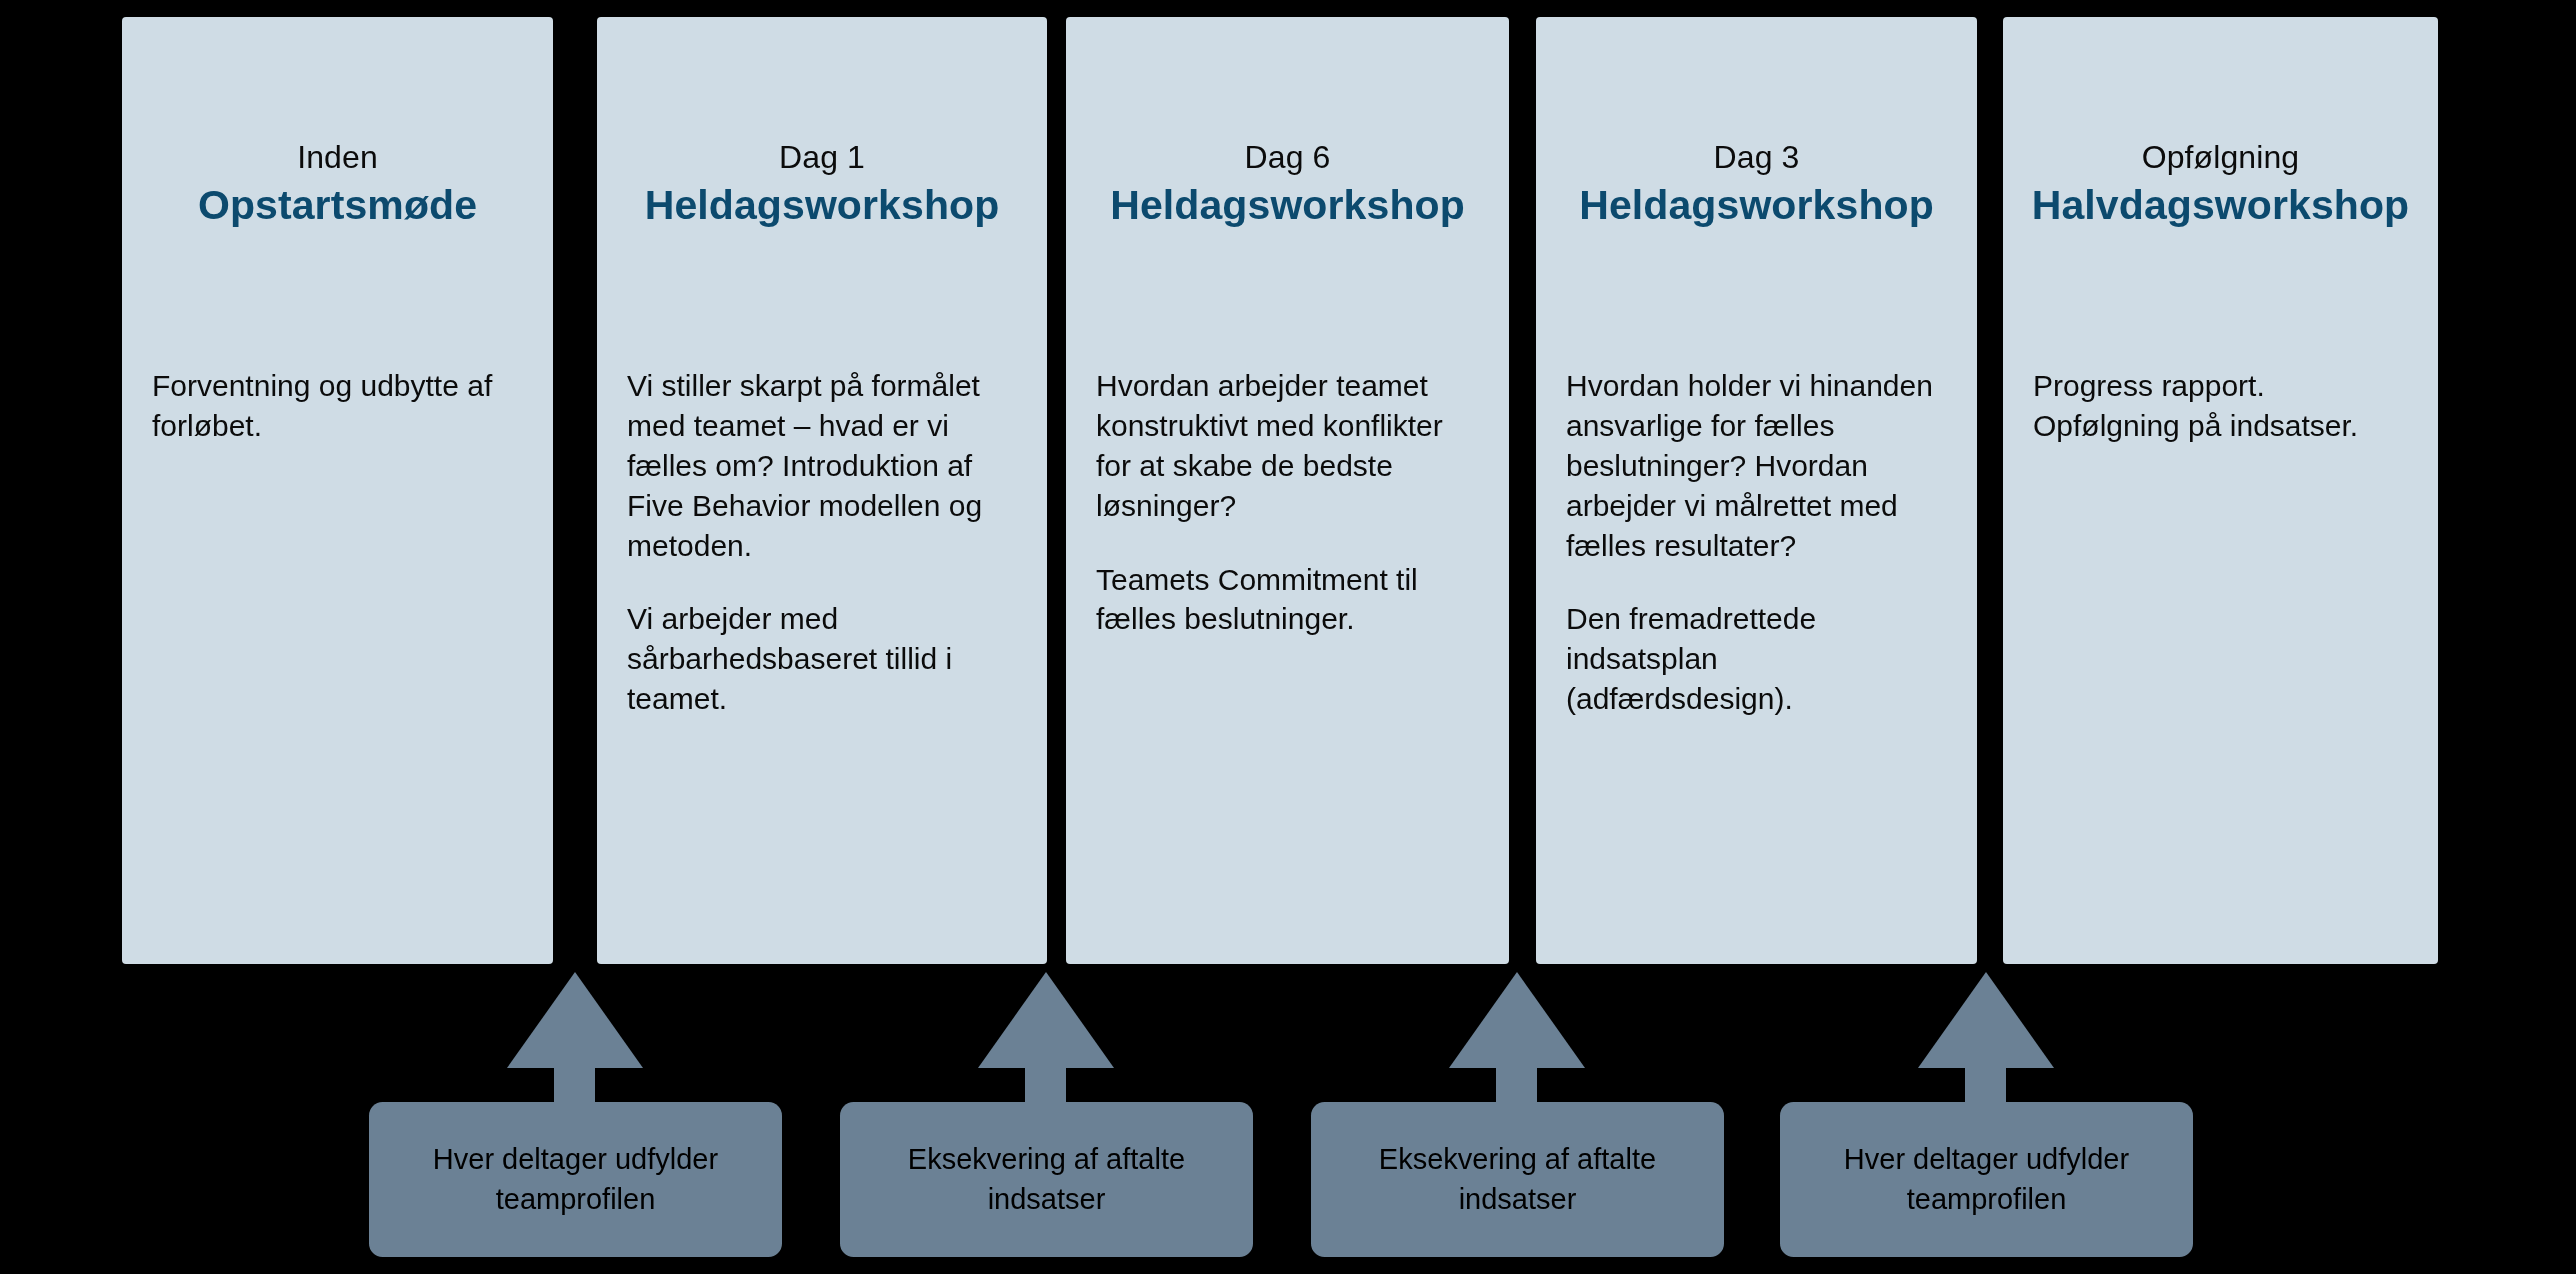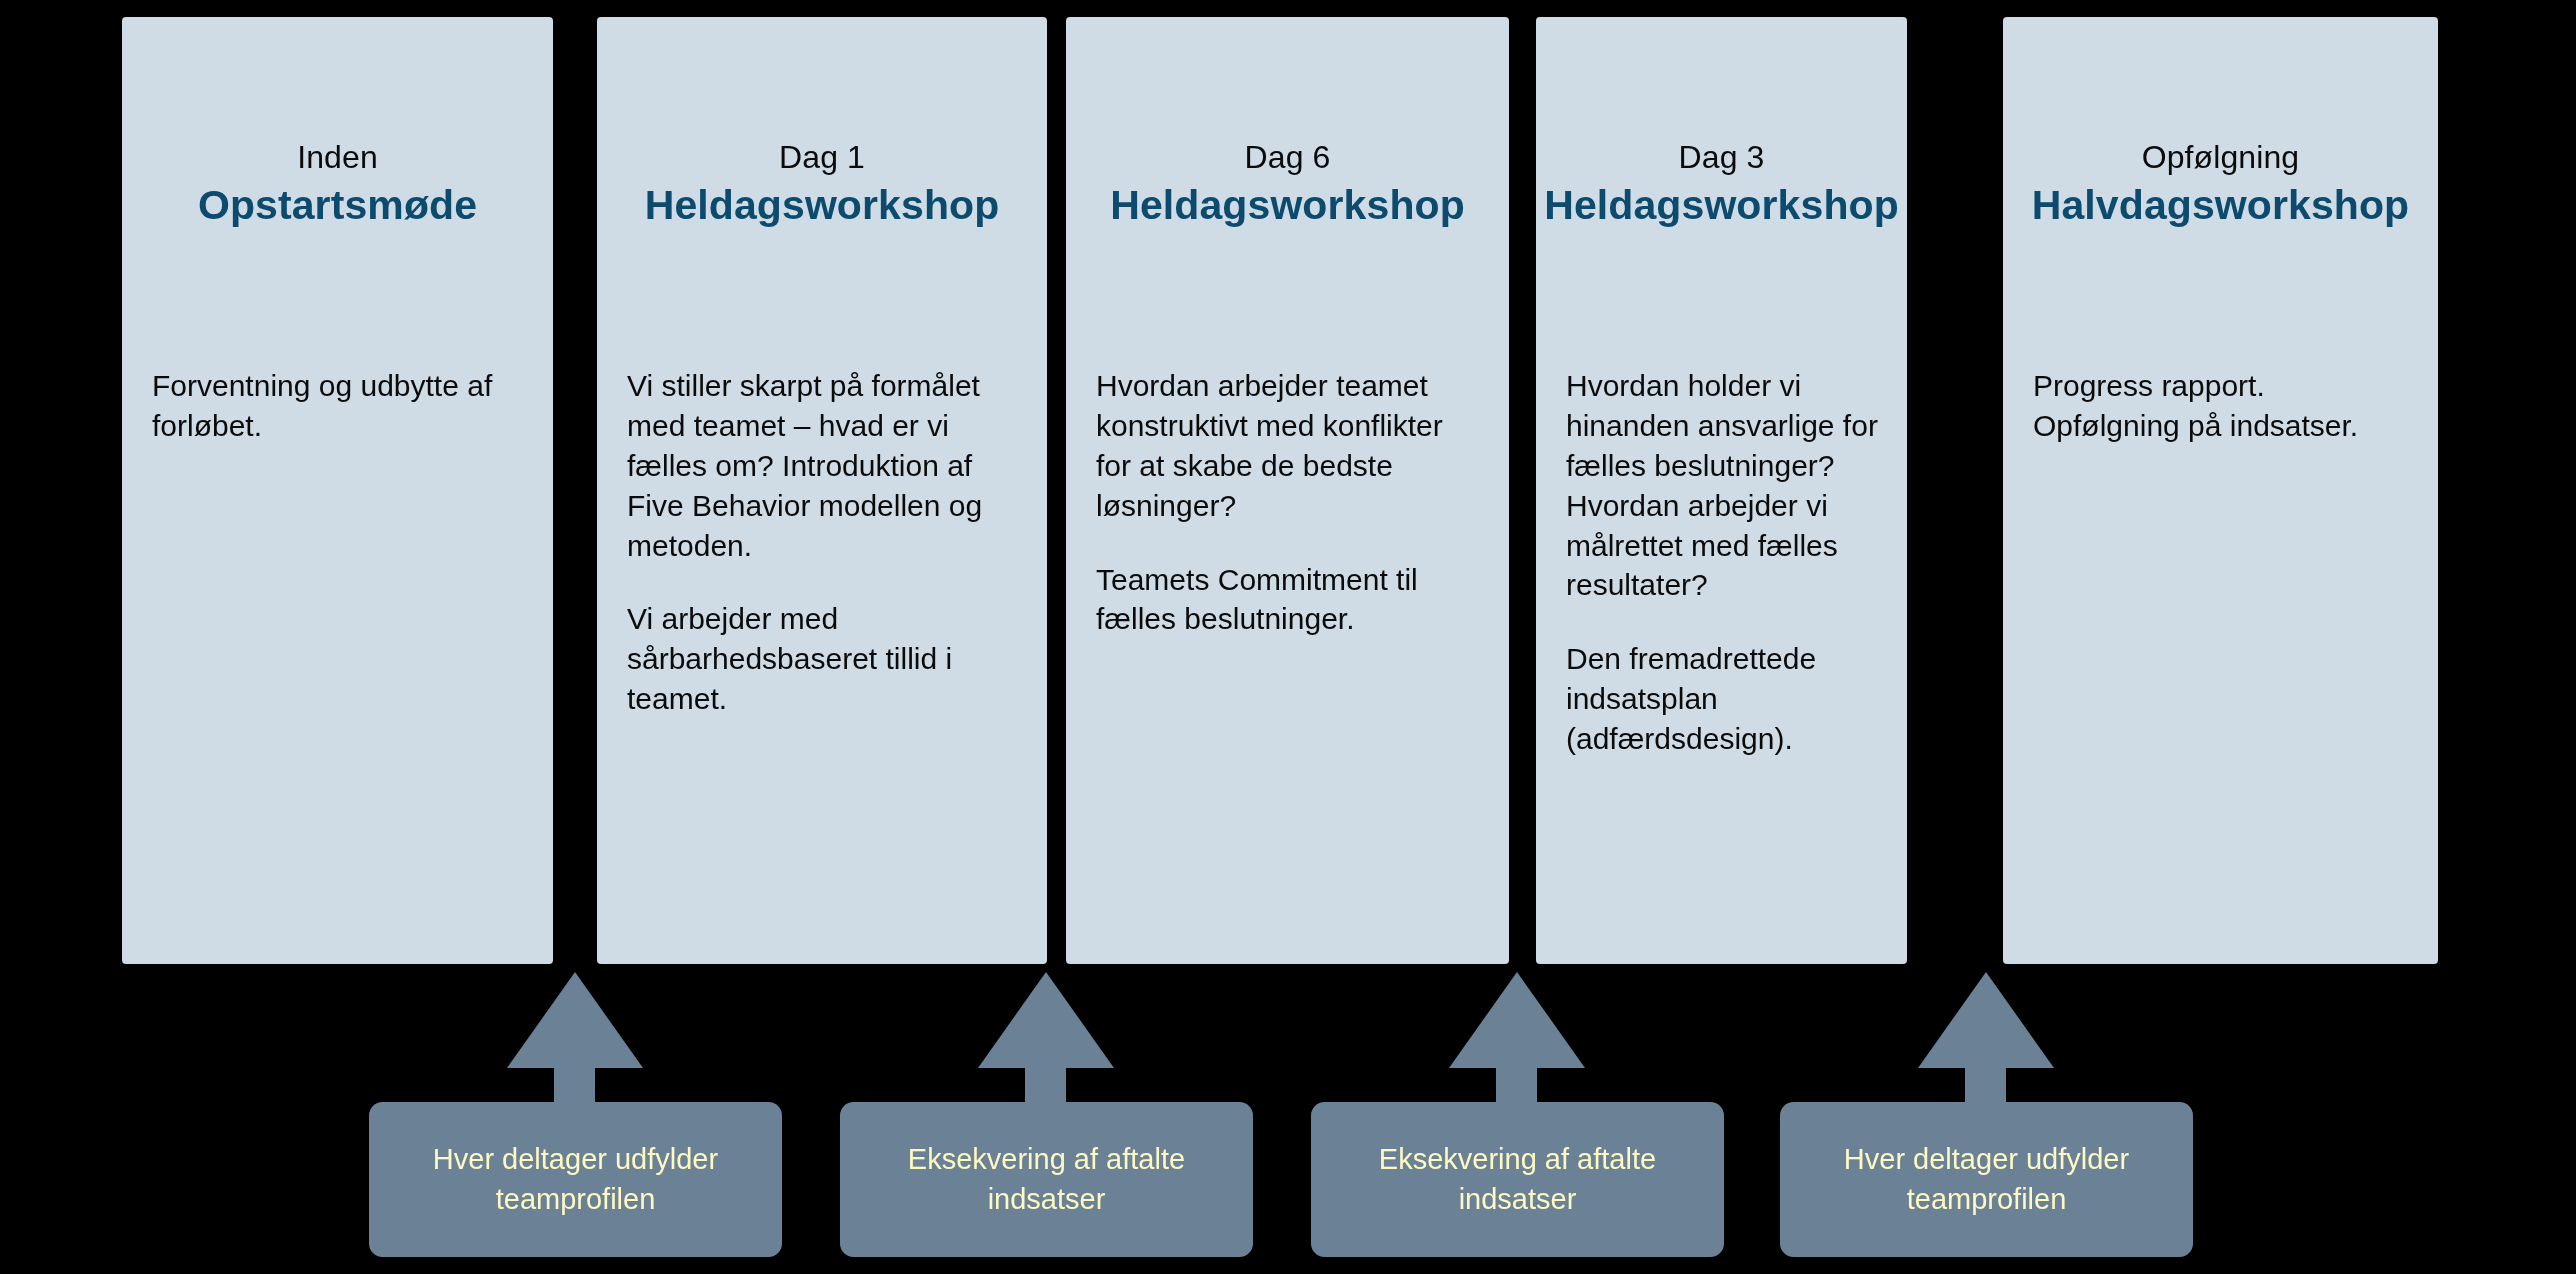--- a/index.html
+++ b/index.html
@@ -96,21 +96,21 @@
     justify-content: center;
     box-sizing: border-box;
     padding: 0 21px;
   }
   .actionbox span {
     display: block;
     text-align: center;
     font-size: 29px;
     font-weight: 400;
     line-height: 1.36;
-    color: #fef9c3;
+    color: #000000;
   }
 </style>
 </head>
 <body>
 
 <div id="stage">
 
   <div class="card" style="left:122px; width:431px;">
     <div class="card-head">
       <span class="phase">Inden</span>
@@ -136,21 +136,21 @@
     <div class="card-head">
       <span class="phase">Dag 6</span>
       <span class="kind">Heldagsworkshop</span>
     </div>
     <div class="card-body">
       <p>Hvordan arbejder teamet konstruktivt med konflikter for at skabe de bedste løsninger?</p>
       <p>Teamets Commitment til fælles beslutninger.</p>
     </div>
   </div>
 
-  <div class="card" style="left:1536px; width:371px;">
+  <div class="card" style="left:1536px; width:441px;">
     <div class="card-head">
       <span class="phase">Dag 3</span>
       <span class="kind">Heldagsworkshop</span>
     </div>
     <div class="card-body">
       <p>Hvordan holder vi hinanden ansvarlige for fælles beslutninger? Hvordan arbejder vi målrettet med fælles resultater?</p>
       <p>Den fremadrettede indsatsplan (adfærdsdesign).</p>
     </div>
   </div>
 

